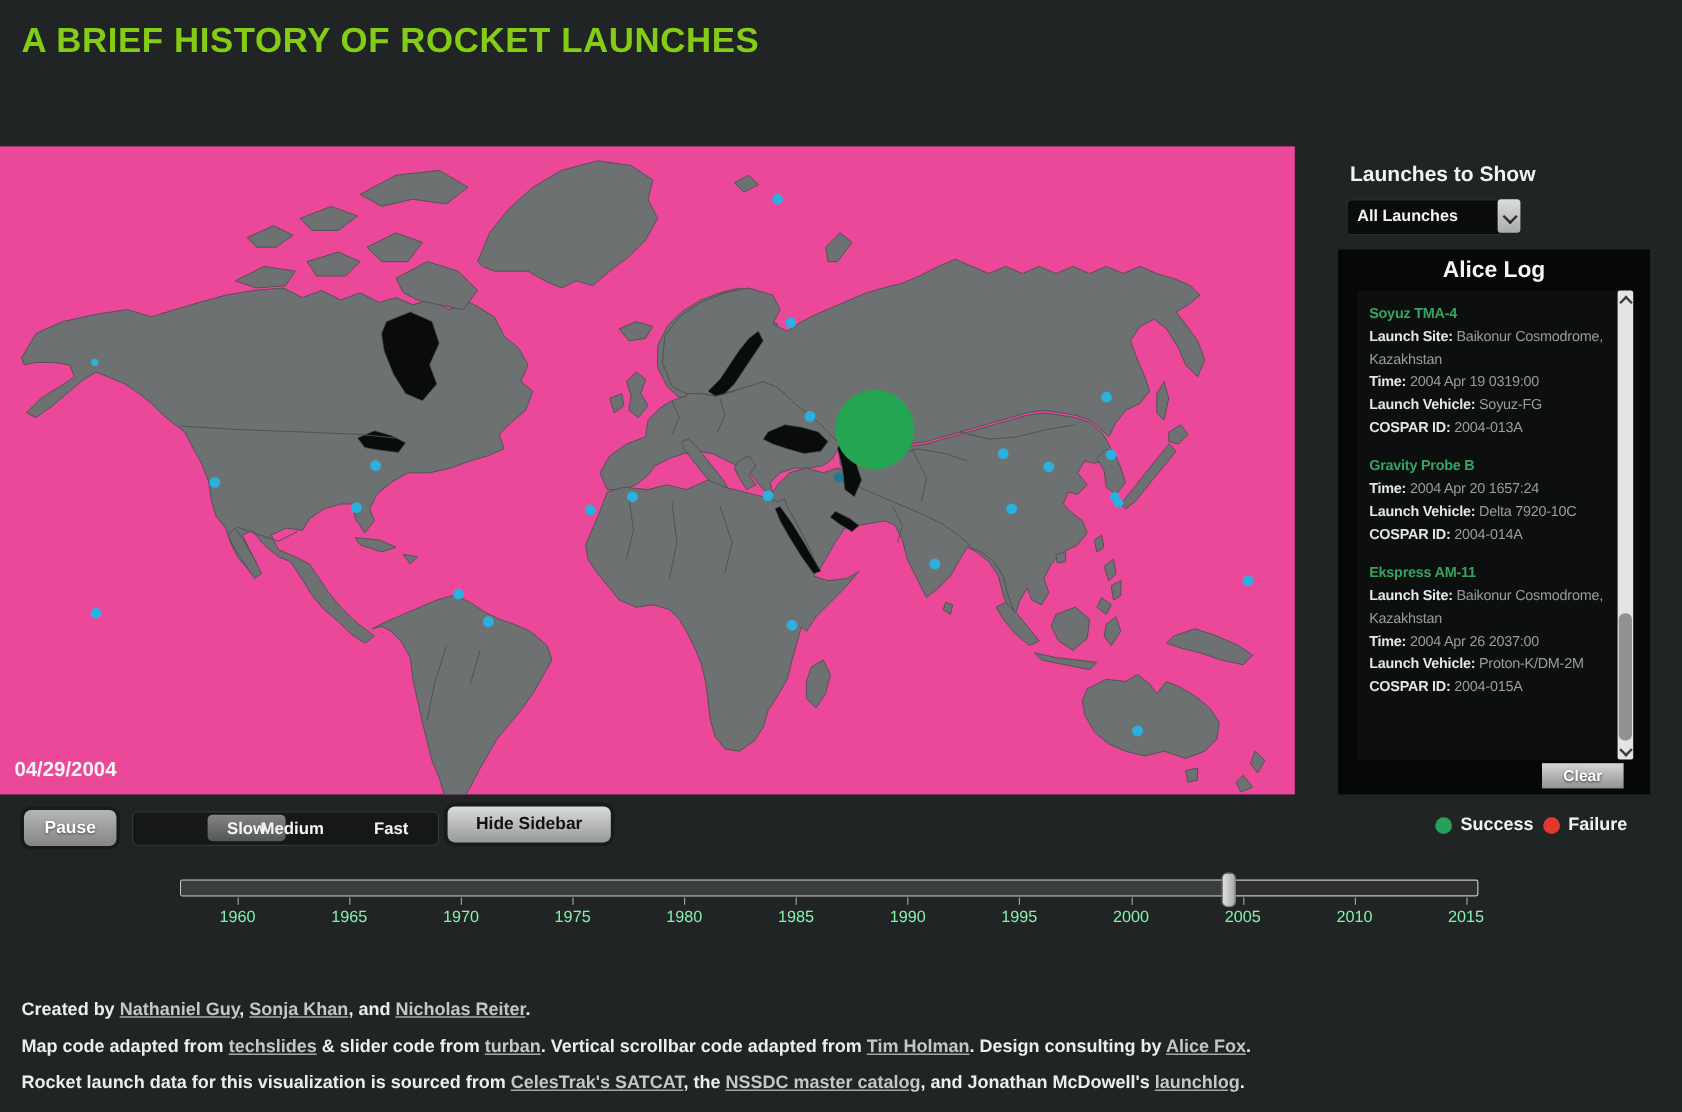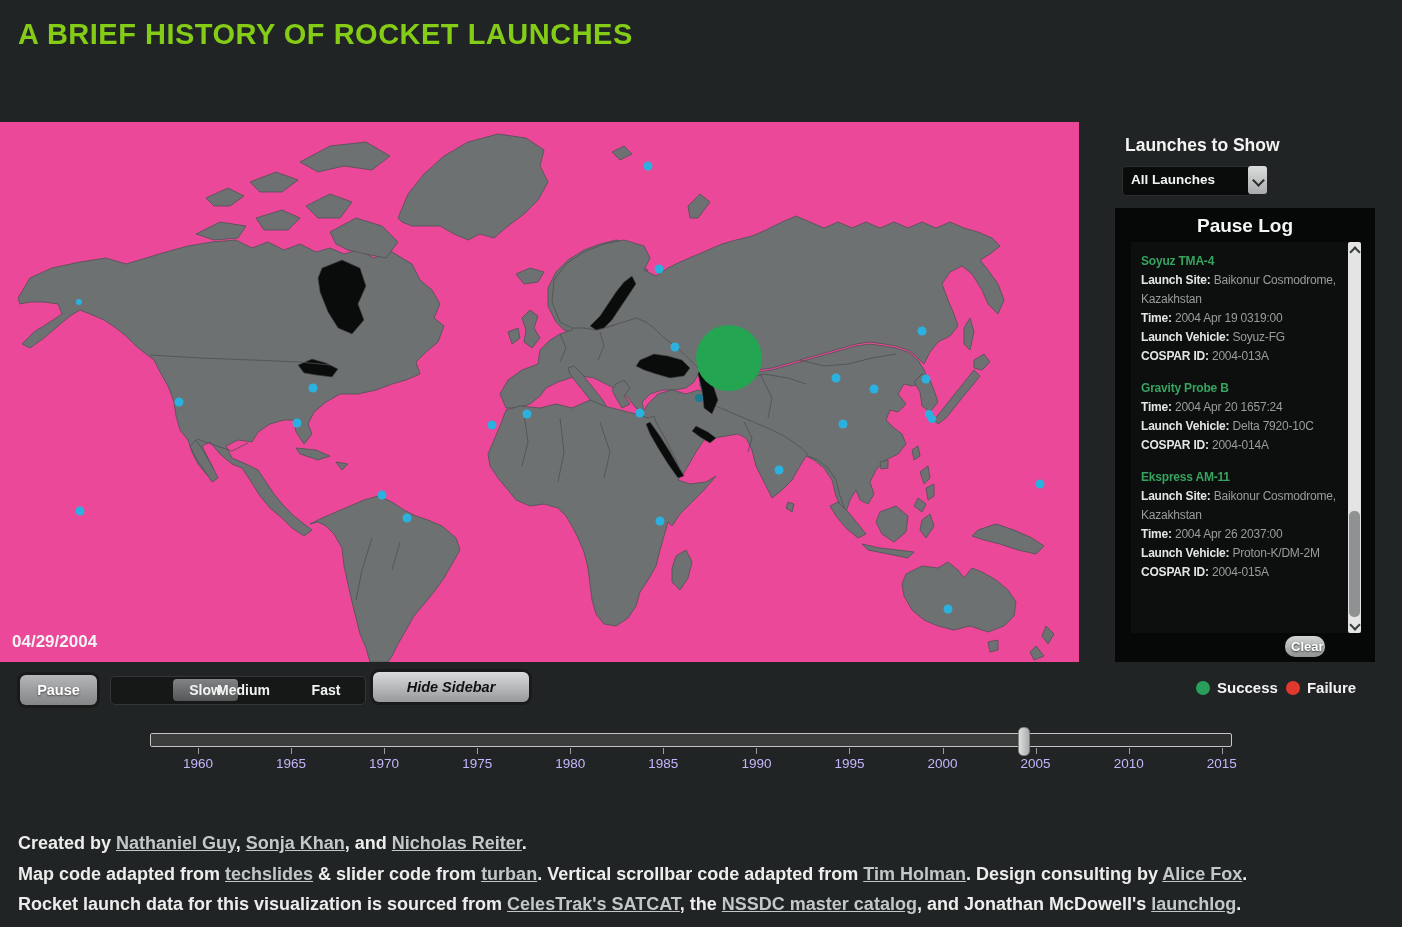--- a/index.html
+++ b/index.html
@@ -26,37 +26,37 @@
   .log-entry .nm{color:#36a360;font-weight:bold;}
   .log-entry .lb{color:#e3e6e6;font-weight:bold;}
   .log-entry .vl{color:#979c9c;}
   .sbar{position:absolute;right:0;top:0;width:13px;height:391px;background:#e4e4e4;border-radius:2px;}
   .sb-btn{position:absolute;left:0;width:13px;height:14px;cursor:pointer;}
   .sb-up{top:0;} .sb-down{bottom:0;}
   .sb-up .chev2{position:absolute;left:3px;top:6px;width:6px;height:6px;border-left:2px solid #3a3d3d;border-top:2px solid #3a3d3d;transform:rotate(45deg);}
   .sb-down .chev2{position:absolute;left:3px;top:2px;width:6px;height:6px;border-right:2px solid #3a3d3d;border-bottom:2px solid #3a3d3d;transform:rotate(45deg);}
   .sb-thumb{position:absolute;left:1px;top:269px;width:11px;height:106px;background:#8f9192;border-radius:5px;cursor:pointer;}
   .btn{border:none;cursor:pointer;font-family:"Liberation Sans",sans-serif;font-weight:bold;border-radius:6px;}
-  .btn-clear{position:absolute;left:170px;top:428px;width:40px;height:21px;border-radius:10px;background:linear-gradient(#d4d5d6,#909293);color:#fff;font-size:13px;text-shadow:0 1px 2px #333;}
+  .btn-clear{position:absolute;left:170px;top:428px;width:68px;height:21px;border-radius:0;background:linear-gradient(#d4d5d6,#909293);color:#fff;font-size:13px;text-shadow:0 1px 2px #333;}
   .btn-pause{position:absolute;left:20px;top:675px;width:77px;height:30px;background:linear-gradient(#b4b6b7,#838586);color:#fff;font-size:14.5px;text-shadow:0 1px 2px #444;box-shadow:0 0 0 3px #191b1b;}
   .speed-group{position:absolute;left:110px;top:676px;width:254px;height:27px;background:#161818;border:1px solid #333636;border-radius:5px;}
   .speed-seg{position:absolute;top:2px;height:22px;border-radius:4px;color:#f2f4f4;font-size:14px;font-weight:bold;text-align:center;line-height:22px;cursor:pointer;}
   .speed-seg.active{background:linear-gradient(#818384,#545657);}
-  .btn-hide{position:absolute;left:373px;top:672px;width:156px;height:30px;background:linear-gradient(#dadbdc,#98999a);color:#101212;font-size:14.5px;box-shadow:0 0 0 3px #191b1b;font-style:italic;}
+  .btn-hide{position:absolute;left:373px;top:672px;width:136px;height:30px;background:linear-gradient(#dadbdc,#98999a);color:#101212;font-size:14.5px;box-shadow:0 0 0 3px #191b1b;}
   .legend{position:absolute;left:1196px;top:679px;display:flex;gap:8px;align-items:center;}
   .legend-item{display:flex;align-items:center;gap:7px;}
   .legend-dot{width:14px;height:14px;border-radius:50%;}
   .legend-label{font-size:15px;font-weight:bold;color:#f2f4f4;}
   .slider{position:absolute;left:150px;top:727px;width:1083px;height:45px;}
   .slider-track{position:absolute;left:0;top:6px;width:1080px;height:12px;background:#2d2f2e;border:1px solid #c4c6c6;border-radius:2px;}
   .slider-fill{position:absolute;left:1px;top:7px;width:871px;height:12px;background:#3a3d3c;}
   .slider-handle{position:absolute;top:0;width:10px;height:27px;border-radius:5px;background:linear-gradient(90deg,#dedfdf,#a9abac);border:1px solid #7e8081;cursor:pointer;}
   .tickmark{position:absolute;top:21px;width:1px;height:6px;background:#9aa0a0;}
-  .ticklabel{position:absolute;top:29px;width:60px;text-align:center;font-size:13.5px;color:#c4b5fd;}
-  .footer-line{position:absolute;left:18px;font-size:18px;font-weight:bold;color:#eceeee;}
+  .ticklabel{position:absolute;top:29px;width:60px;text-align:center;font-size:13.5px;color:#86efac;}
+  .footer-line{position:absolute;left:18px;font-size:15px;font-weight:bold;color:#eceeee;}
   .footer-line .link{color:#c3c7c7;text-decoration:underline;cursor:pointer;}
 </style>
 </head>
 <body>
 
 <div class="page">
   <div class="title">A BRIEF HISTORY OF ROCKET LAUNCHES</div>
 
   <div class="map">
     <svg viewBox="0 0 1079 540" width="1079" height="540">
@@ -169,21 +169,21 @@
   <div class="filter-label">Launches to Show</div>
   <div class="select">
     <span class="field"></span>
     <span class="val">All Launches</span>
     <span class="arrow">
         <span class="chev"></span>
       </span>
   </div>
 
   <div class="log-panel">
-    <div class="log-title">Pause Log</div>
+    <div class="log-title">Alice Log</div>
     <div class="log-scroll">
       <div class="entries" id="log-entries">
           <div class="log-entry">
             <div class="nm">Soyuz TMA-4</div>
             <div class="row"><span class="lb">Launch Site: </span><span class="vl">Baikonur Cosmodrome, Kazakhstan</span></div>
             <div class="row"><span class="lb">Time: </span><span class="vl">2004 Apr 19 0319:00</span></div>
             <div class="row"><span class="lb">Launch Vehicle: </span><span class="vl">Soyuz-FG</span></div>
             <div class="row"><span class="lb">COSPAR ID: </span><span class="vl">2004-013A</span></div>
           </div>
           <div class="log-entry">

